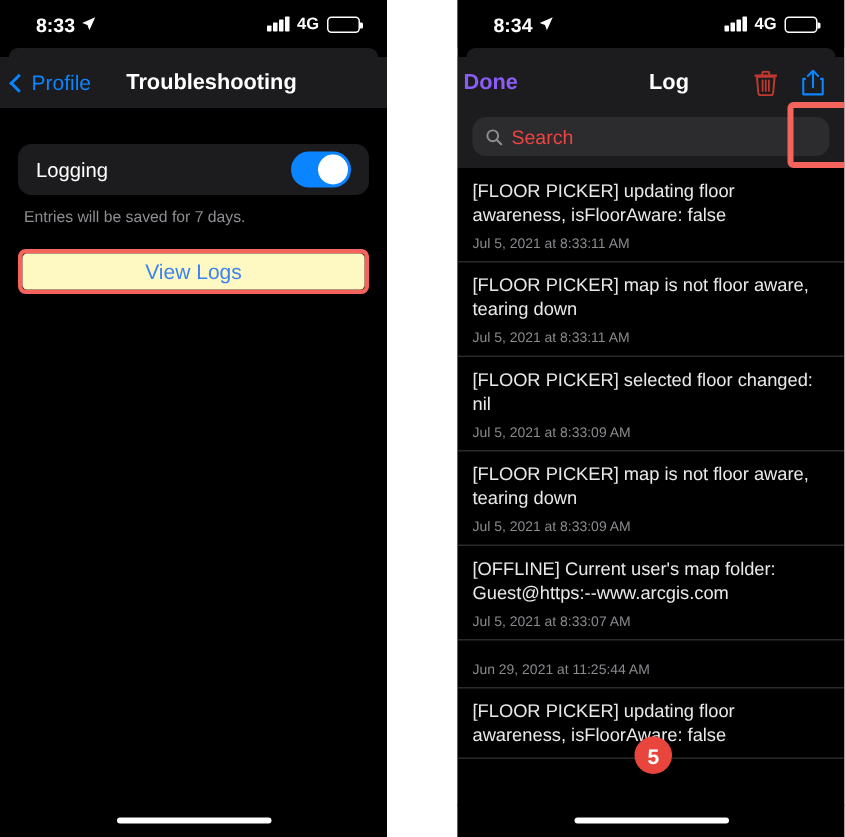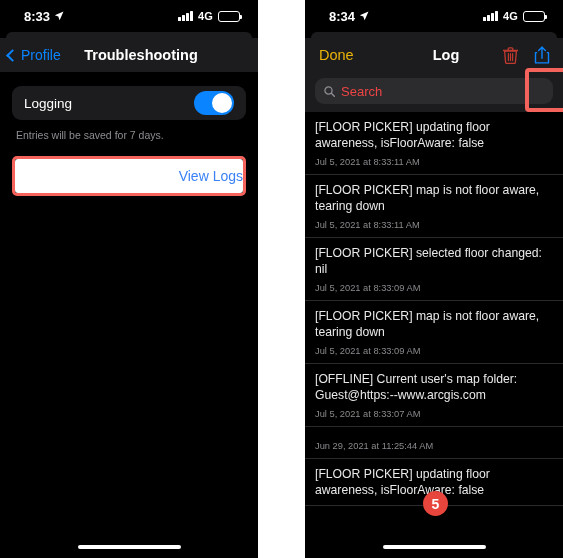--- a/index.html
+++ b/index.html
@@ -42,39 +42,39 @@
   .navbar {
     position:relative; height:34px; background:#1c1c1e;
     display:flex; align-items:center; color:#fff;
   }
   .nav-title { position:absolute; left:0; right:0; text-align:center;
     font-size:14.5px; font-weight:700; pointer-events:none;padding-left:24px; }
   .nav-back { display:flex; align-items:center; gap:3px; color:#0a84ff;
     font-size:14px; padding-left:8px; z-index:2; }
   .chev { width:9px; height:9px; border-left:2px solid #0a84ff;
     border-bottom:2px solid #0a84ff; transform:rotate(45deg); margin-right:1px; }
-  .nav-done { color:#eab308; font-size:14.5px; font-weight:400; padding-left:14px; z-index:2; }
+  .nav-done { color:#8b5cf6; font-size:14.5px; font-weight:700; padding-left:4px; z-index:2; }
   .nav-actions { position:absolute; right:8px; top:0; height:34px;
     display:flex; align-items:center; gap:6px; z-index:3; }
   .icon-btn { width:26px; height:26px; display:flex; align-items:center; justify-content:center; }
 
   
   .content-left { background:#000; height:calc(558px - 32px - 40px); padding:0 12px; position:relative; }
-  .card { background:#1c1c1e; border-radius:9px; margin-top:14px;
+  .card { background:#1c1c1e; border-radius:9px; margin-top:24px;
     height:34px; display:flex; align-items:center; justify-content:space-between;
     padding:0 12px; }
   .card-label { color:#fff; font-size:13.5px; }
   .switch { width:40px; height:24px; border-radius:12px; background:#0a84ff; position:relative; }
   .switch .knob { position:absolute; top:2px; right:2px; width:20px; height:20px;
     border-radius:50%; background:#fff; }
   .footnote { color:#8d8d93; font-size:10.5px; margin:9px 4px 0; }
 
   .hl-box { border:3px solid #f4635c; border-radius:5px; margin-top:15px; }
-  .viewlogs { background:#ffffff; border-radius:3px; height:34px;
-    display:flex; align-items:center; justify-content:flex-end; }
+  .viewlogs { background:#fef9c3; border-radius:3px; height:24px;
+    display:flex; align-items:center; justify-content:center; }
   .viewlogs span { color:#3b82f6; font-size:14px; }
 
   
   .searchwrap { background:#1c1c1e; padding:6px 10px 8px; }
   .searchbar { background:#2c2c2e; border-radius:9px; height:26px;
     display:flex; align-items:center; gap:6px; padding:0 9px; }
   .search-ph { color:#ef4444; font-size:13px; }
 
   .loglist { background:#000; height:calc(558px - 32px - 6px - 34px - 40px - 20px);
     overflow:hidden; }

